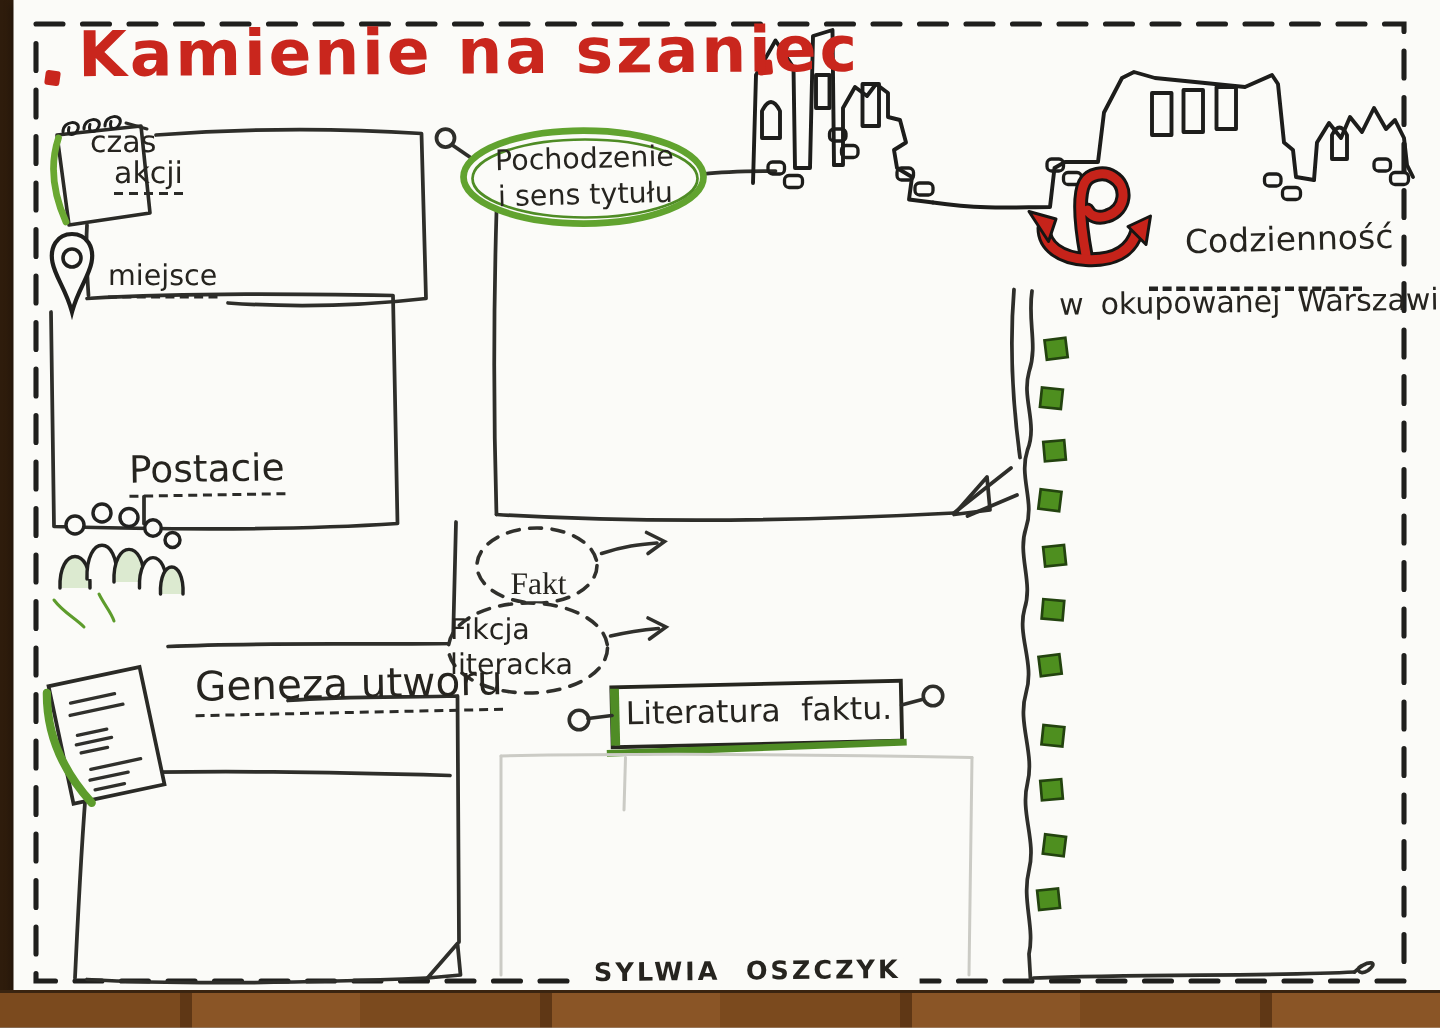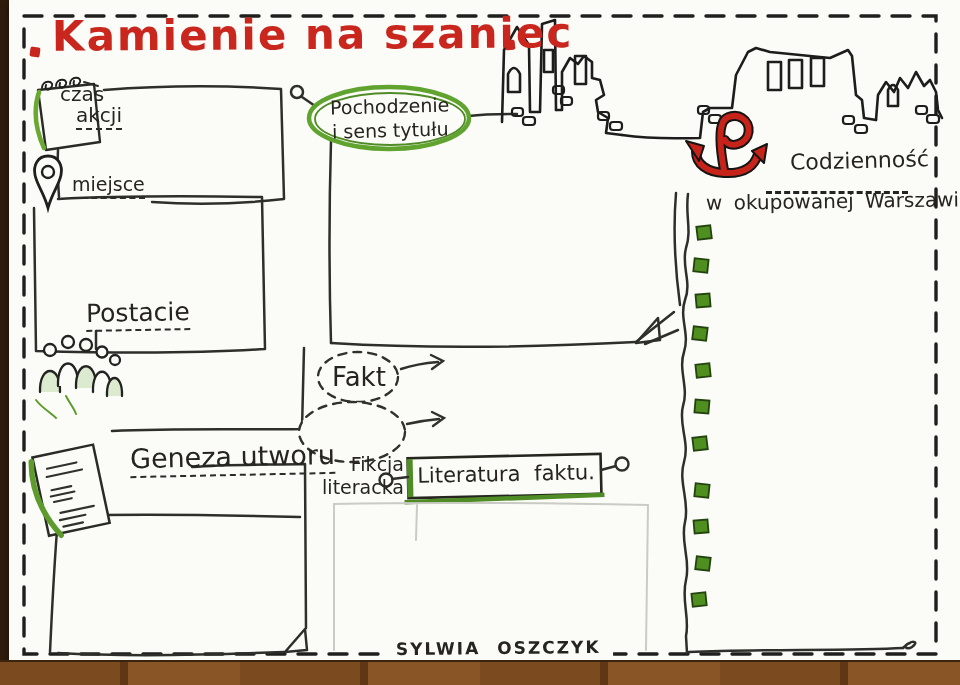--- a/index.html
+++ b/index.html
@@ -28,22 +28,22 @@
   .title-dot{width:10px;height:10px;background:#c9261d;border-radius:2px;}
   .dot-l{left:30px;top:47px;transform:rotate(8deg);}
   .dot-r{left:505px;top:40px;transform:rotate(-6deg);}
   .dashed-u{border-bottom:2.5px dashed #2b2b28;padding-bottom:2px;}
   .czas{left:60px;top:84px;font-size:20px;}
   .czas .l2{margin-left:16px;display:inline-block;}
   .miejsce{left:72px;top:175px;font-size:19px;}
   .postacie{left:86px;top:300px;font-size:25px;transform:rotate(-1deg);}
   .geneza{left:130px;top:443px;font-size:27px;transform:rotate(-1.2deg);}
   .pochodzenie{left:312px;top:95px;width:156px;text-align:center;font-size:19px;transform:rotate(-1.5deg);line-height:1.25;}
-  .fakt{left:320px;top:364px;width:78px;text-align:center;font-size:26px;}
-  .fikcja{left:300px;top:409px;width:104px;text-align:right;font-size:19px;line-height:1.2;margin-top:44px;}
+  .fakt{left:320px;top:378px;width:78px;text-align:center;font-size:21px;font-family:Liberation Serif, serif;}
+  .fikcja{left:300px;top:409px;width:104px;text-align:left;font-size:19px;line-height:1.2;}
   .literatura{left:412px;top:463px;width:188px;text-align:center;font-size:21px;word-spacing:7px;transform:rotate(-1.2deg);white-space:nowrap;}
   .codz1{left:790px;top:149px;font-size:22px;transform:rotate(-1.5deg);}
   .codz-underline{left:766px;top:191px;width:142px;border-top:3px dashed #232321;}
   .codz2{left:706px;top:191px;font-size:20px;word-spacing:5px;white-space:nowrap;transform:rotate(-.8deg);}
   .signature{
     left:384px;top:640px;font-size:17px;letter-spacing:2px;word-spacing:9px;
     background:#fbfbf8;padding:0 12px;font-weight:bold;transform:rotate(-.6deg);white-space:nowrap;
   }
   svg{display:block;}
 </style>

